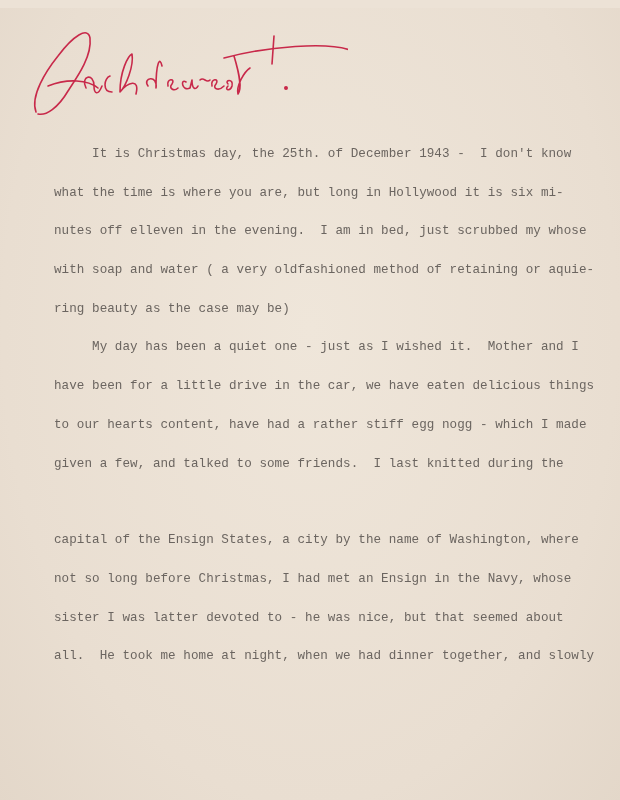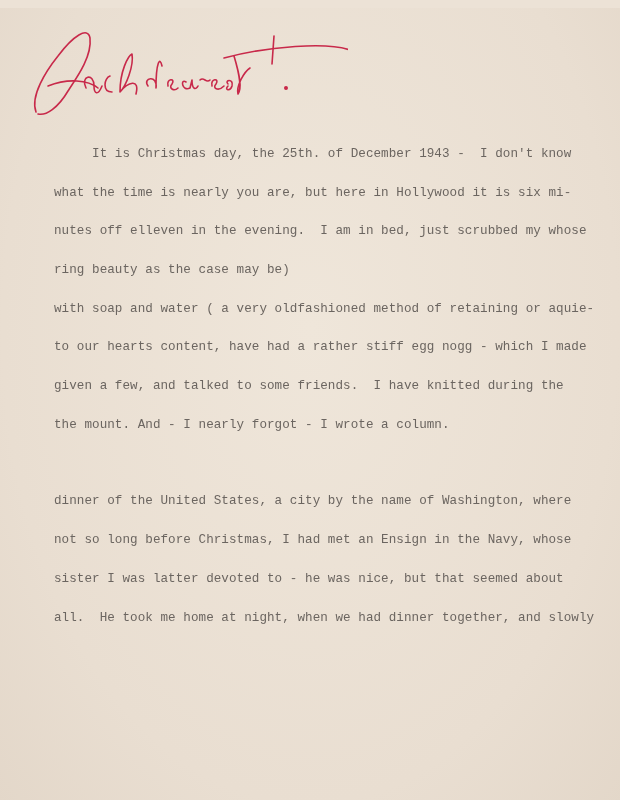--- a/index.html
+++ b/index.html
@@ -53,31 +53,32 @@
         <path d="M246 20 L 244 48"></path>
         <circle cx="258" cy="72" r="1.2" fill="#c8294a"></circle>
       </g>
     </svg>
   </div>
 
   <div class="body-text">
 
     <div class="para">
       <span class="line">     It is Christmas day, the 25th. of December 1943 -  I don't know</span>
-      <span class="line">what the time is nearly you are, but here in Hollywood it is six mi-</span>
+      <span class="line">what the time is where you are, but long in Hollywood it is six mi-</span>
       <span class="line">nutes off elleven in the evening.  I am in bed, just scrubbed my whose</span>
+      <span class="line">with soap and water ( a very oldfashioned method of retaining or aquie-</span>
       <span class="line">ring beauty as the case may be)</span>
-      <span class="line">with soap and water ( a very oldfashioned method of retaining or aquie-</span>
+      <span class="line">     My day has been a quiet one - just as I wished it.  Mother and I</span>
+      <span class="line">have been for a little drive in the car, we have eaten delicious things</span>
       <span class="line">to our hearts content, have had a rather stiff egg nogg - which I made</span>
-      <span class="line">given a few, and talked to some friends.  I have knitted during the</span>
-      <span class="line">the mount. And - I nearly forgot - I wrote a column.</span>
+      <span class="line">given a few, and talked to some friends.  I last knitted during the</span>
     </div>
 
     <div class="para">
-      <span class="line">dinner of the United States, a city by the name of Washington, where</span>
+      <span class="line">capital of the Ensign States, a city by the name of Washington, where</span>
       <span class="line">not so long before Christmas, I had met an Ensign in the Navy, whose</span>
       <span class="line">sister I was latter devoted to - he was nice, but that seemed about</span>
       <span class="line">all.  He took me home at night, when we had dinner together, and slowly</span>
       
       
       
       
       
       
     </div>

